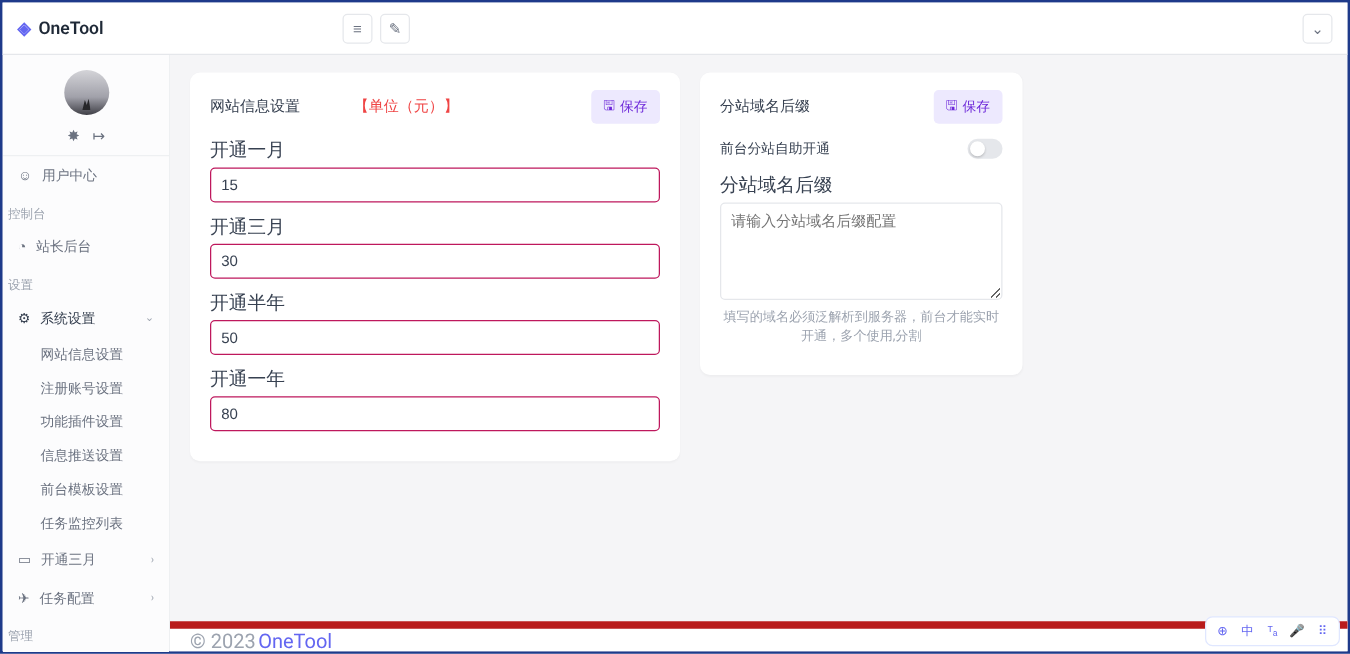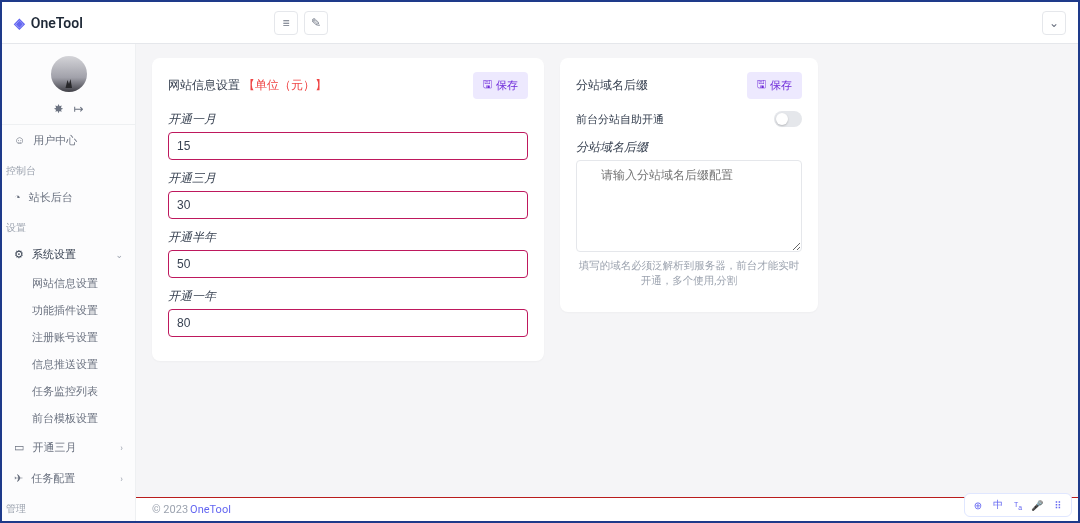--- a/index.html
+++ b/index.html
@@ -28,34 +28,34 @@
     .side-sub { padding: 6px 12px 6px 30px; font-size: 11px; color: #6b7280; cursor: pointer; }
     
     .main { flex: 1; padding: 14px 16px; overflow-y: auto; display: flex; gap: 16px; align-items: flex-start; }
     
     .card { background: #fff; border-radius: 8px; padding: 14px 16px; box-shadow: 0 1px 2px rgba(0,0,0,0.03); }
     .card-left { flex: 0 0 392px; }
     .card-right { flex: 0 0 258px; }
     
     .card-header { display: flex; align-items: center; justify-content: space-between; margin-bottom: 12px; }
     .card-title { font-size: 12px; font-weight: 500; color: #374151; }
-    .unit-badge { color: #ef4444; font-weight: 500; }
+    .unit-badge { color: #ef4444; font-weight: 500; margin-left: 40px; }
     .save-btn { background: #ede9fe; color: #6d28d9; border: none; border-radius: 4px; padding: 4px 10px; font-size: 11px; cursor: pointer; display: flex; align-items: center; gap: 4px; }
     
     .form-group { margin-bottom: 10px; }
-    .form-label { font-size: 12px; color: #374151; display: block; margin-bottom: 4px; font-style: italic; }
+    .form-label { font-size: 15px; color: #374151; display: block; margin-bottom: 4px; }
     .form-input { width: 100%; border: 1px solid #be185d; border-radius: 4px; padding: 6px 8px; font-size: 12px; color: #374151; }
-    .form-textarea { width: 100%; border: 1px solid #e5e7eb; border-radius: 4px; padding: 6px 24px; font-size: 12px; color: #0f766e; height: 92px; resize: vertical; }
+    .form-textarea { width: 100%; border: 1px solid #e5e7eb; border-radius: 4px; padding: 6px 8px; font-size: 12px; color: #0f766e; height: 78px; resize: vertical; }
     .form-hint { font-size: 10.5px; color: #9ca3af; margin-top: 4px; line-height: 1.4; text-align: center; }
     
-    .toggle-row { display: flex; align-items: center; justify-content: space-between; margin-bottom: 12px; font-size: 11px; }
+    .toggle-row { display: flex; justify-content: space-between; margin-bottom: 12px; font-size: 11px; }
     .toggle { width: 28px; height: 16px; background: #e5e7eb; border-radius: 999px; position: relative; cursor: pointer; }
     .toggle::after { content: ""; position: absolute; left: 2px; top: 2px; width: 12px; height: 12px; background: #fff; border-radius: 50%; box-shadow: 0 1px 2px rgba(0,0,0,.2); }
     
-    .footer { position: absolute; bottom: 2px; left: 136px; right: 2px; height: 24px; background: #fff; border-top: 1px solid #b91c1c; display: flex; align-items: center; padding: 0 16px; font-size: 11px; color: #9ca3af; text-align: center; }
+    .footer { position: absolute; bottom: 2px; left: 136px; right: 2px; height: 24px; background: #fff; border-top: 6px solid #b91c1c; display: flex; align-items: center; padding: 0 16px; font-size: 16px; color: #9ca3af; text-align: center; }
     .footer a { color: #6366f1; text-decoration: none; margin-left: 2px; }
     
     .float-tools { position: absolute; right: 8px; bottom: 6px; display: flex; gap: 2px; background: #fff; border: 1px solid #e0e7ff; border-radius: 6px; padding: 2px 4px; }
     .float-tools span { width: 18px; height: 18px; display: flex; align-items: center; justify-content: center; font-size: 10px; color: #6366f1; cursor: pointer; }
   </style>
 </head>
 <body>
 
 <div class="topbar">
   <div class="brand">
@@ -92,25 +92,25 @@
       <span>站长后台</span>
     </div>
 
     <div class="side-heading">设置</div>
     <div class="side-item active">
       <span>⚙</span>
       <span>系统设置</span>
       <span class="chev">⌄</span>
     </div>
     <div class="side-sub">网站信息设置</div>
+    <div class="side-sub">注册账号设置</div>
     <div class="side-sub">功能插件设置</div>
-    <div class="side-sub">注册账号设置</div>
     <div class="side-sub">信息推送设置</div>
+    <div class="side-sub">前台模板设置</div>
     <div class="side-sub">任务监控列表</div>
-    <div class="side-sub">前台模板设置</div>
 
     <div class="side-item">
       <span>▭</span>
       <span>开通三月</span>
       <span class="chev">›</span>
     </div>
     <div class="side-item">
       <span>✈</span>
       <span>任务配置</span>
       <span class="chev">›</span>

